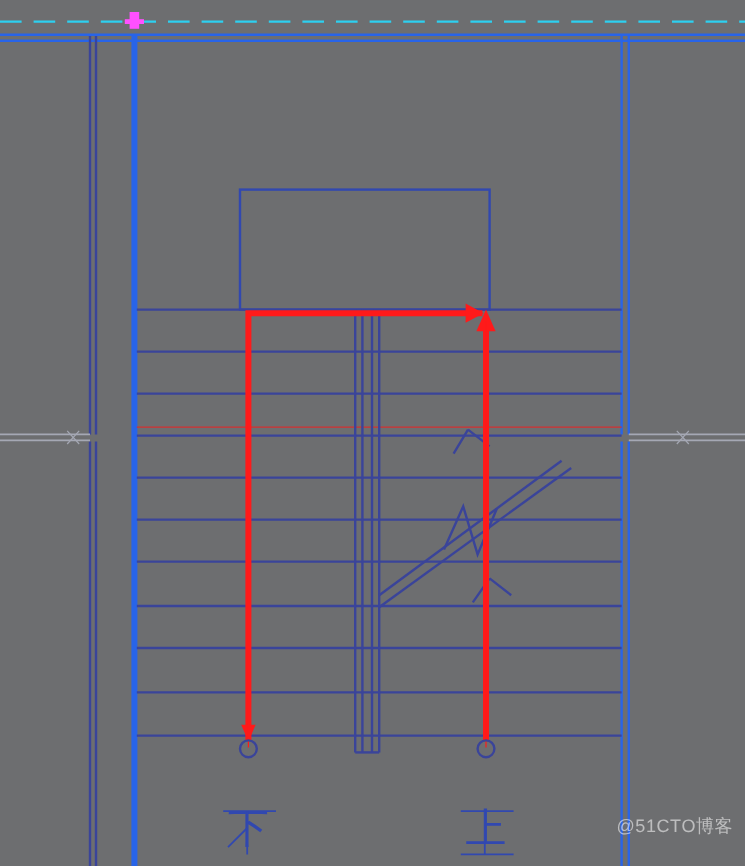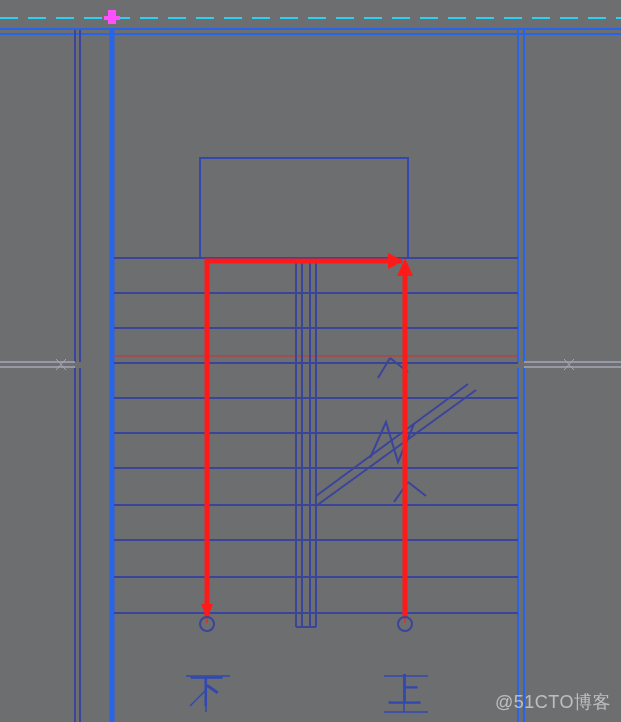--- a/index.html
+++ b/index.html
@@ -11,24 +11,24 @@
       overflow: hidden;
       font-family: sans-serif;
     }
     svg.diagram {
       position: absolute;
       top: 0;
       left: 0;
     }
     .watermark {
       position: absolute;
-      bottom: 8px;
+      bottom: 24px;
       right: 10px;
       color: rgba(255,255,255,0.55);
-      font-size: 18px;
+      font-size: 15px;
       letter-spacing: 0.5px;
     }
   </style>
 </head>
 <body>
 
 <svg class="diagram" width="621" height="722">
 
   <line x1="0" y1="18" x2="621" y2="18" stroke="#2dd0f0" stroke-width="2" stroke-dasharray="18 10"></line>
 

